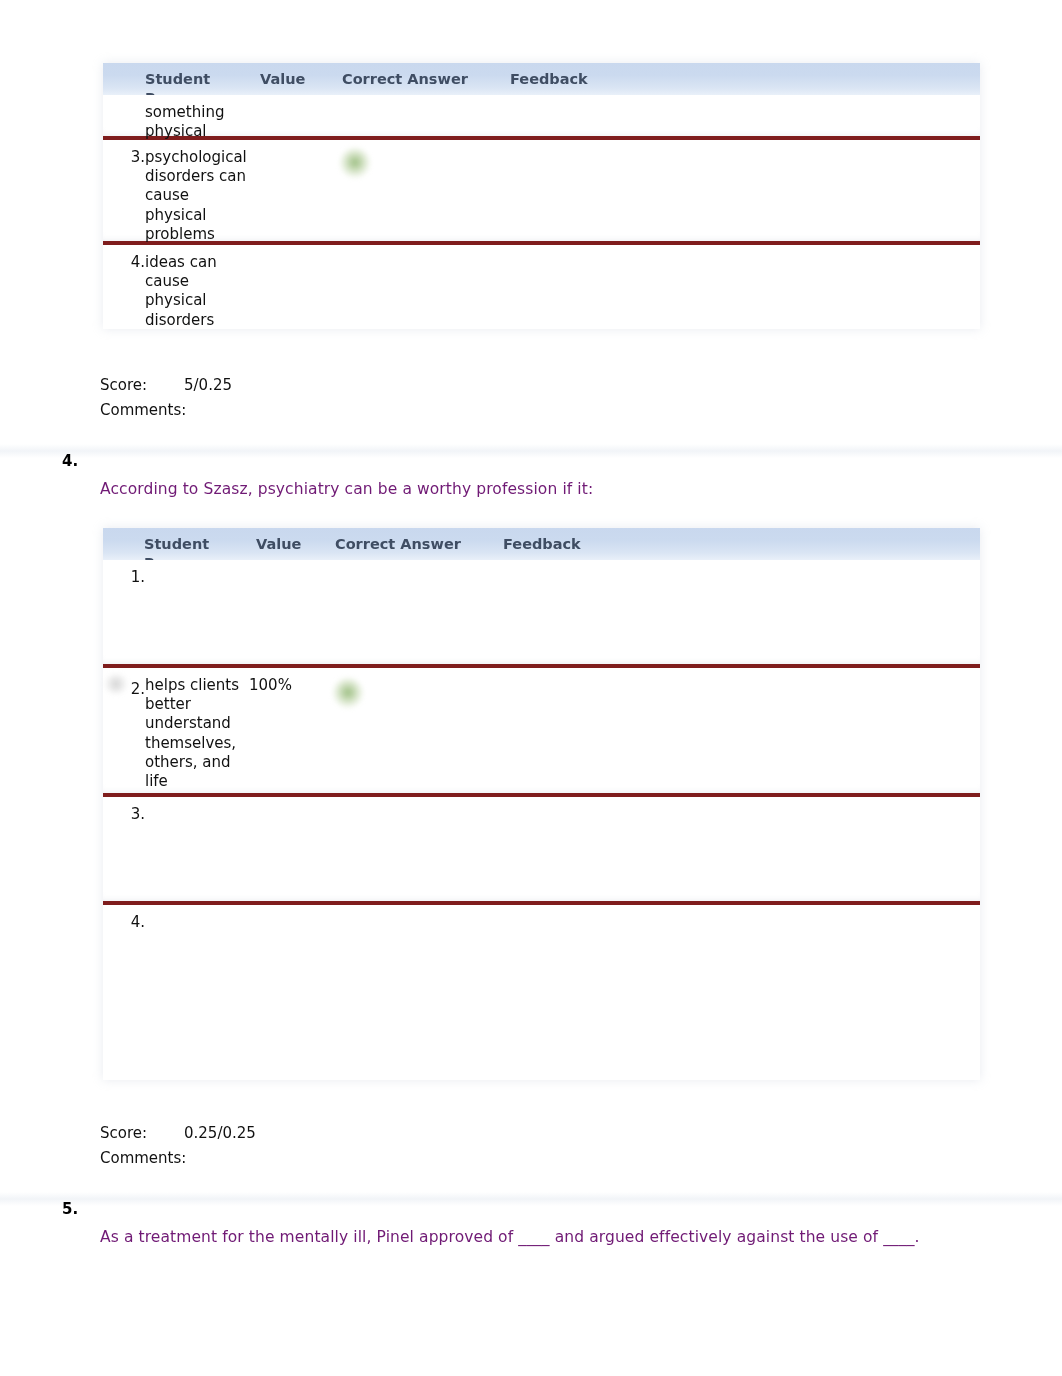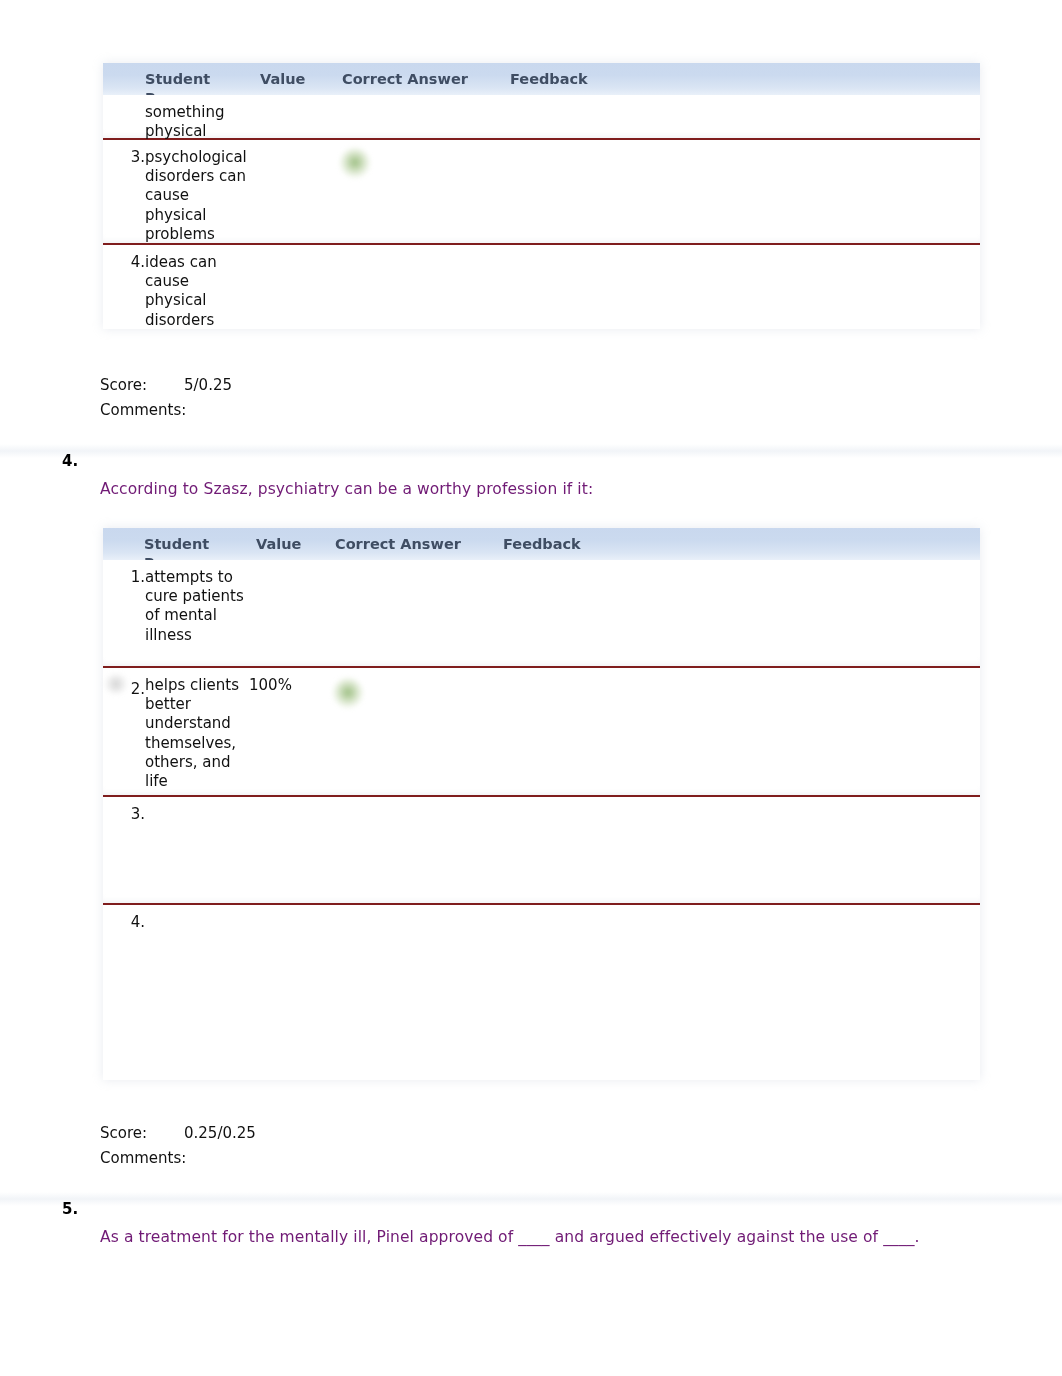--- a/index.html
+++ b/index.html
@@ -65,21 +65,21 @@
 
   
   .tbl-shift .hcell.c-response { left: 41px; }
   .tbl-shift .hcell.c-value    { left: 153px; }
   .tbl-shift .hcell.c-correct  { left: 232px; }
   .tbl-shift .hcell.c-feedback { left: 400px; }
 
   .at-row {
     position: relative;
     background: #ffffff;
-    border-bottom: 2px solid #7f1d1d;
+    border-bottom: 4px solid #7f1d1d;
   }
   .at-row:last-child { border-bottom: none; }
   .at-row.sep-band { box-shadow: inset 0 -6px 7px -6px rgba(190,195,205,0.35); }
 
   .cell-num {
     position: absolute;
     left: 14px;
     top: 8px;
     width: 28px;
     text-align: right;
@@ -213,21 +213,20 @@
     <div class="at-head">
       <span class="hcell c-response">Student
 Response</span>
       <span class="hcell c-value">Value</span>
       <span class="hcell c-correct">Correct Answer</span>
       <span class="hcell c-feedback">Feedback</span>
     </div>
 
     <div class="at-row sep-band" style="height:108px;">
       <span class="cell-num">1.</span>
-      <span class="cell-response">attempts to cure patients of mental illness</span>
       <span class="cell-value"></span>
       <span class="cell-correct"></span>
     </div>
 
     <div class="at-row sep-band" style="height:129px;">
       <span class="select-smudge"></span>
       <span class="cell-num" style="top:12px;">2.</span>
       <span class="cell-response" style="width:100px;">helps clients better understand themselves, others, and life</span>
       <span class="cell-value" style="left:146px;">100%</span>
       <span class="cell-correct" style="left:226px;top:8px;">

